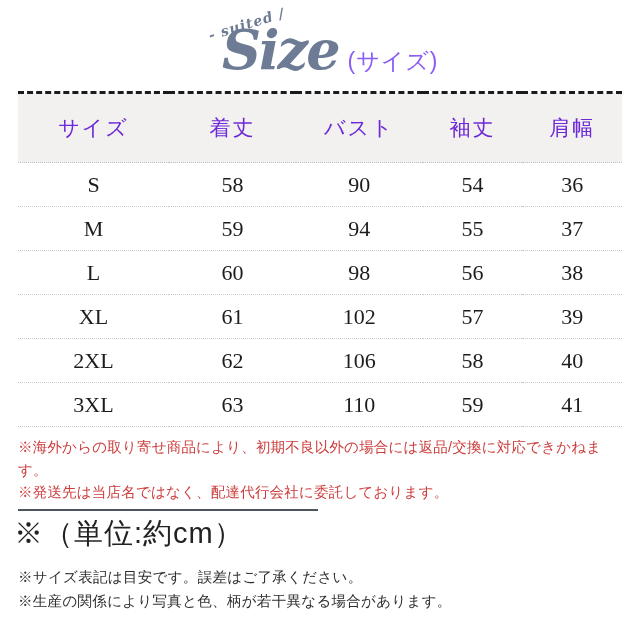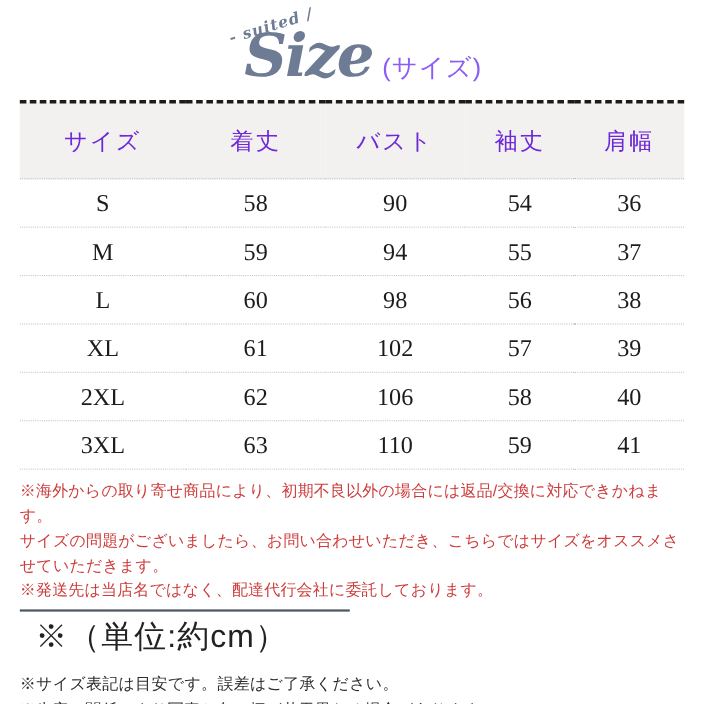--- a/index.html
+++ b/index.html
@@ -57,21 +57,21 @@
     margin: 9px 18px 0 18px;
     color: #cd3c3c; font-size: 14.5px; line-height: 22.5px;
     letter-spacing: 0.2px;
   }
   .divider {
     width: 300px; height: 0;
     border-top: 2px solid #4d5561;
     margin: 5px 0 3px 18px;
   }
   .unit-heading {
-    margin: 3px 0 0 32px;
+    margin: 3px 0 0 14px;
     font-size: 29px; color: #222222; letter-spacing: 1px;
   }
   .black-notes {
     margin: 11px 18px 0 18px;
     color: #2d2d2d; font-size: 14.5px; line-height: 24.5px;
     letter-spacing: 0.3px;
   }
 </style>
 </head>
 <body>
@@ -144,21 +144,20 @@
         <td>63</td>
         <td>110</td>
         <td>59</td>
         <td>41</td>
       </tr>
     </tbody>
   </table>
 
   <div class="red-notes">
     <div>※海外からの取り寄せ商品により、初期不良以外の場合には返品/交換に対応できかねます。</div>
-    <div>サイズの問題がございましたら、お問い合わせいただき、こちらではサイズをオススメさせていただきます。</div>
     <div>※発送先は当店名ではなく、配達代行会社に委託しております。</div>
   </div>
 
   <div class="divider"></div>
 
   <div class="unit-heading">※（単位:約cm）</div>
 
   <div class="black-notes">
     <div>※サイズ表記は目安です。誤差はご了承ください。</div>
     <div>※生産の関係により写真と色、柄が若干異なる場合があります。</div>

